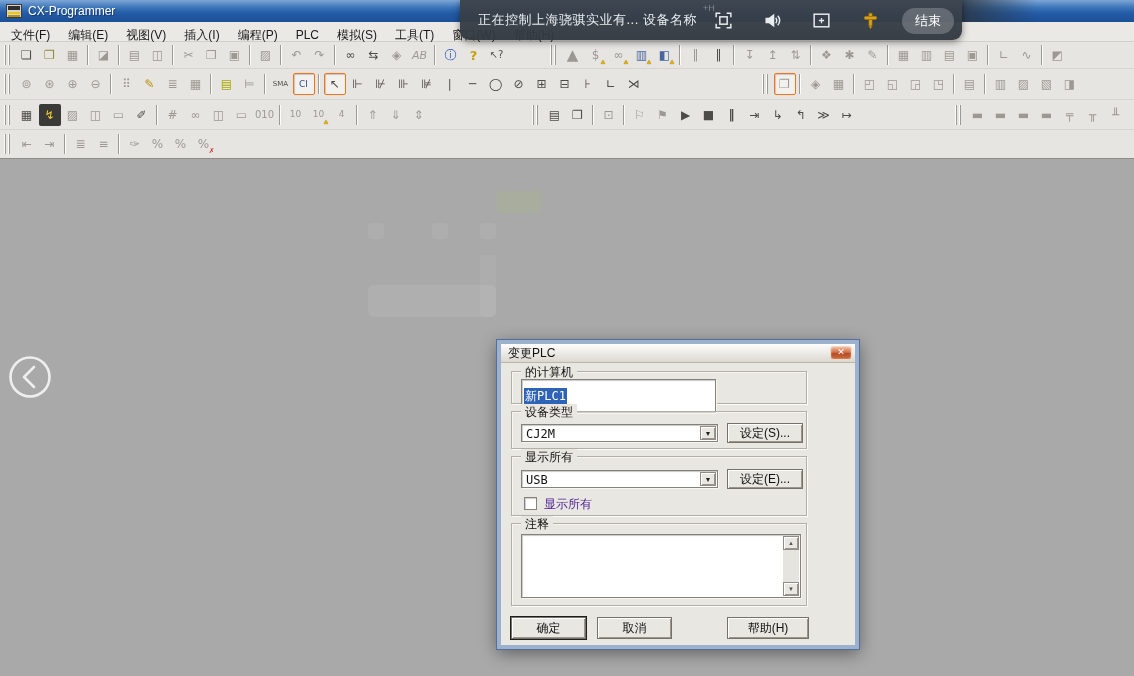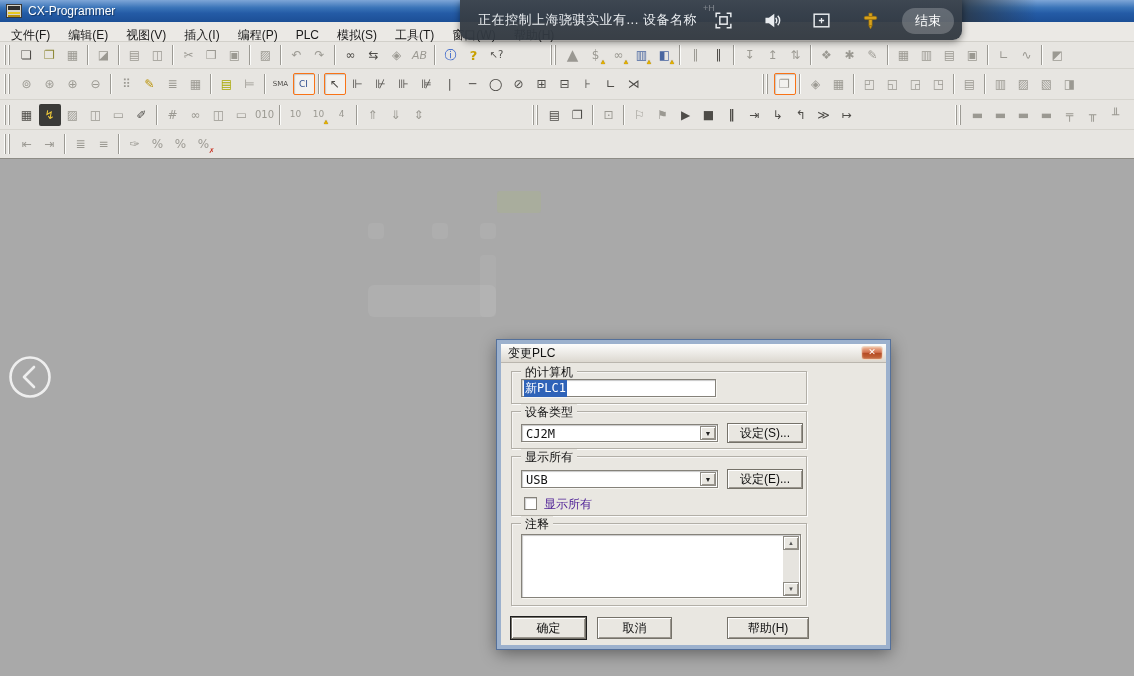--- a/index.html
+++ b/index.html
@@ -52,36 +52,36 @@
   .ov-handle { position:absolute; left:243px; top:3px; font-size:9px; color:rgba(255,255,255,.35); }
   .ov-icons { position:absolute; left:252px; top:9px; display:flex; gap:27px; align-items:center; }
   .ov-icon { width:22px; height:22px; display:flex; align-items:center; justify-content:center; cursor:pointer; }
   .ov-end { position:absolute; right:8px; top:8px; padding:4px 13px; background:rgba(255,255,255,.22);
     border-radius:13px; color:#fff; font-size:13px; cursor:pointer; }
 
   
   .backbtn { position:absolute; left:8px; top:355px; width:44px; height:44px; z-index:60; cursor:pointer; }
 
   
-  .dlg { position:absolute; left:497px; top:340px; width:393px; height:309px; z-index:30;
+  .dlg { position:absolute; left:497px; top:340px; width:362px; height:309px; z-index:30;
     border:4px solid #9cb1cd; outline:1px solid #54709a; background:#e9e7e1;
     box-shadow:0 4px 16px rgba(0,0,0,.45); }
   .dlg-title { height:19px; background:linear-gradient(#fdfdfc,#dcd8d0);
     display:flex; align-items:center; padding:0 3px 0 7px; font-size:12px; color:#111;
     border-bottom:1px solid #bab6ae; }
   .dlg-close { margin-left:auto; width:22px; height:14px; border-radius:3px;
     background:linear-gradient(#efb693,#d2714f 45%,#b44a22 50%,#c66a3e);
     border:1px solid #eed7c3; color:#fff; font-size:9px; font-weight:bold; line-height:11px;
     text-align:center; cursor:pointer; box-shadow:inset 0 0 2px rgba(255,255,255,.6); }
   .dlg-body { position:relative; height:282px; font-size:12px; }
   .grp { position:absolute; border:1px solid #b2afa7; box-shadow:1px 1px 0 rgba(255,255,255,.85), inset 1px 1px 0 rgba(255,255,255,.6); }
   .grp-label { position:absolute; top:-8px; left:9px; background:#e9e7e1; padding:0 4px; font-size:12px; color:#111; }
   .sunk { position:absolute; background:#fff; border:1px solid #85827a;
     box-shadow:inset 1px 1px 1px rgba(0,0,0,.22), 1px 1px 0 #f7f6f2; }
-  .txtin { display:flex; align-items:center; padding:0 2px; font-size:12px; }
+  .txtin { display:flex; align-items:center; padding:16px 2px; font-size:12px; }
   .seltxt { background:#2f63b8; color:#fff; padding:0 1px; font-family:"DejaVu Sans Mono","Liberation Mono",monospace; font-size:12px; }
   .combo-text { position:absolute; left:4px; top:2px; font-family:"DejaVu Sans Mono","Liberation Mono",monospace; font-size:12px; color:#111; }
   .arrowbtn { position:absolute; right:1px; top:1px; width:16px; height:14px;
     background:#e9e7e1; border:1px solid #8f8c84; box-shadow:inset 1px 1px 0 #fff, inset -1px -1px 0 #9a968e;
     display:flex; align-items:center; justify-content:center; font-size:7px; color:#222; cursor:pointer; }
   .btn3d { position:absolute; background:#e9e7e1; border:1px solid #757269;
     box-shadow:inset 1px 1px 0 #fff, inset -1px -1px 0 #9a968e;
     display:flex; align-items:center; justify-content:center; font-size:12px; color:#111; cursor:pointer; }
   .btn3d.default { box-shadow:0 0 0 1px #1e1e1e, inset 1px 1px 0 #fff, inset -1px -1px 0 #9a968e; }
   .chkbox { position:absolute; width:13px; height:13px; background:#fff; border:1px solid #85827a;

